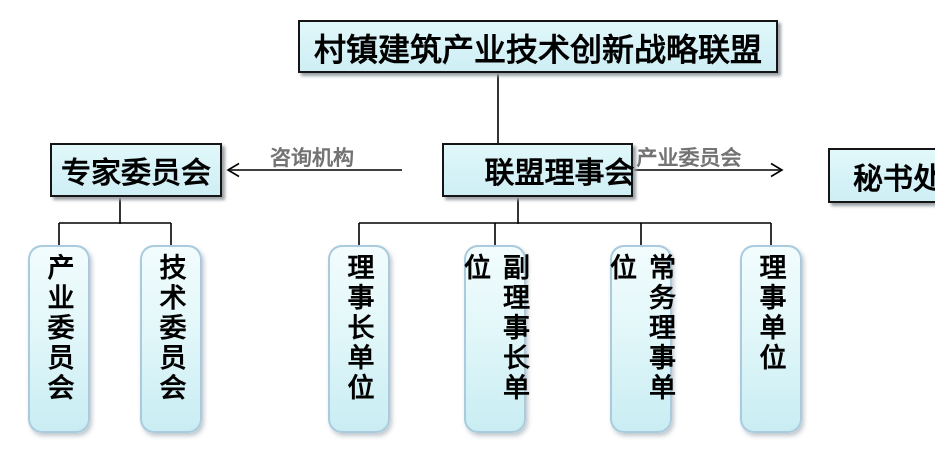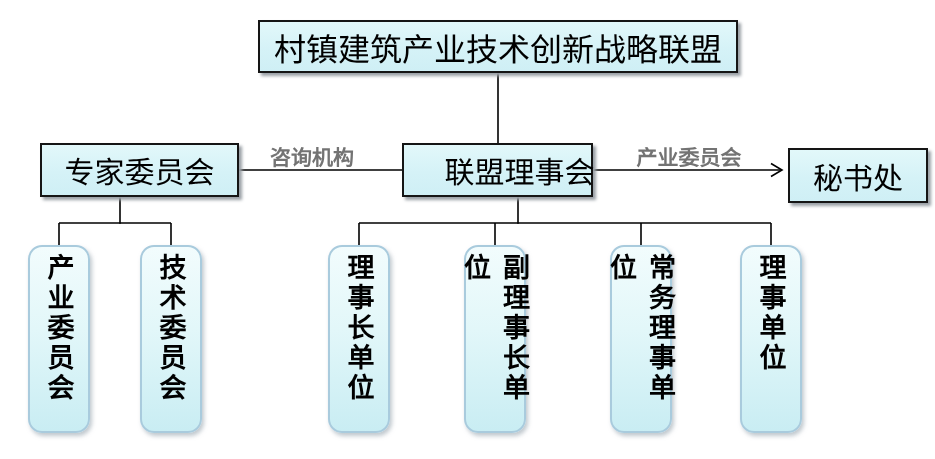--- a/index.html
+++ b/index.html
@@ -24,26 +24,27 @@
   .rect-node {
     position: absolute;
     z-index: 2;
     box-sizing: border-box;
     background: linear-gradient(180deg, #e2f8fa 0%, #d5f2f7 55%, #cfeff5 100%);
     border: 2px solid #151515;
     box-shadow: 3px 3px 3px #9aa0a6;
     display: flex;
     align-items: center;
     justify-content: center;
-    font-weight: normal;
+    font-weight: bold;
     color: #000;
     white-space: nowrap;
+    margin-left: 40px;
   }
   #root-node        { left: 258px; top: 20px;  width: 480px; height: 53px; font-size: 32px; }
-  #expert-node      { left: 40px;  top: 143px; width: 199px; height: 54px; font-size: 30px; }
+  #expert-node      { left: 10px;  top: 143px; width: 172px; height: 54px; font-size: 30px; }
   #council-node     { left: 402px; top: 143px; width: 191px; height: 54px; font-size: 30px; padding-left: 44px; }
   #secretariat-node { left: 788px; top: 148px; width: 140px; height: 55px; font-size: 30px; }
   .pill-node {
     position: absolute;
     z-index: 2;
     box-sizing: border-box;
     top: 245px;
     width: 62px;
     height: 188px;
     border: 2px solid #a9cbdd;

